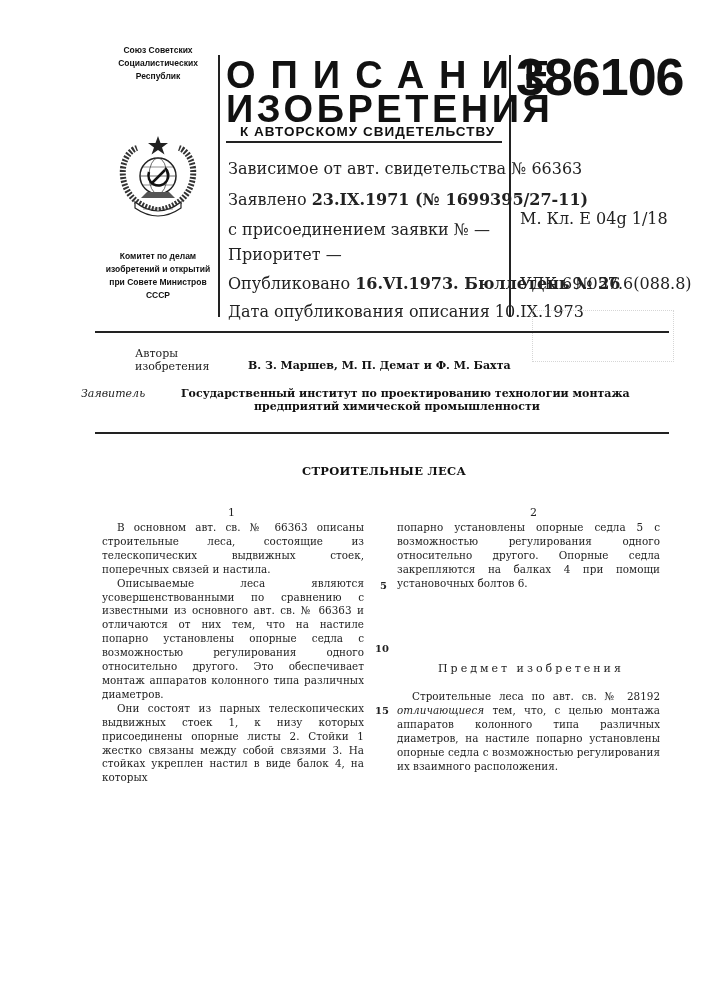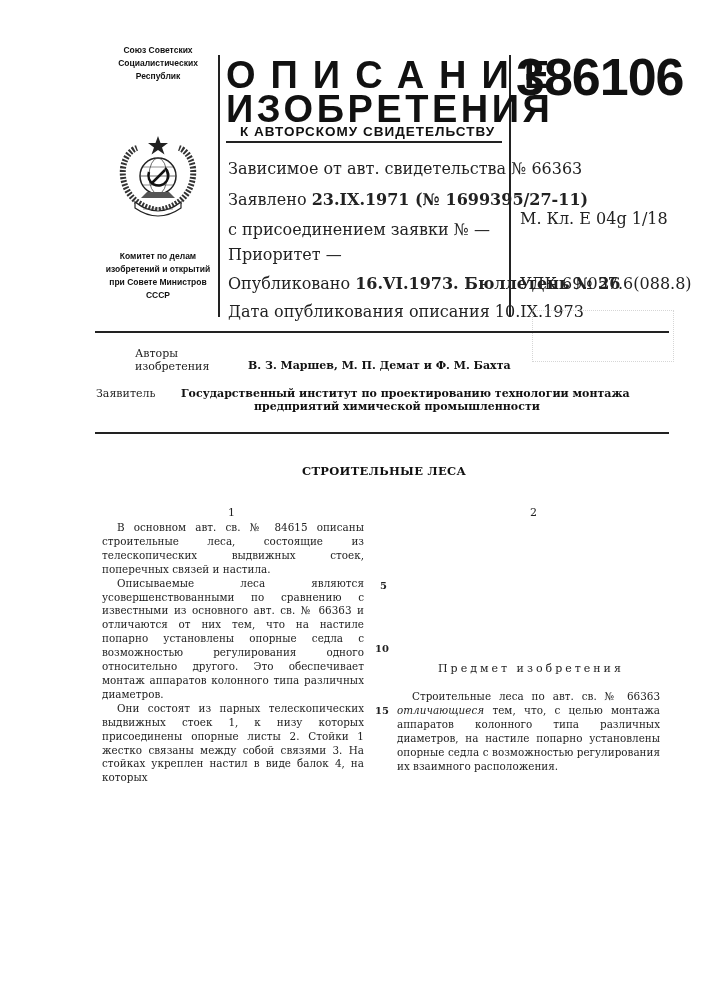--- a/index.html
+++ b/index.html
@@ -94,41 +94,42 @@
 <div class="stamp" style="left:532px; top:310px; width:140px; height:50px;"></div>
 
 <div class="hline" style="left:95px; top:331px; width:574px;"></div>
 
 <div class="abs label" style="left:96px; top:347px;margin-left:39px;">
   <div>Авторы</div>
   <div>изобретения</div>
 </div>
 <div class="abs bold-line" style="left:248px; top:359px;">В. З. Маршев, М. П. Демат и Ф. М. Бахта</div>
 
-<div class="abs label" style="left:96px; top:387px;">Заявитель</div>
+<div class="abs label" style="left:81px; top:387px;font-style:italic;">Заявитель</div>
 <div class="abs bold-line" style="left:181px; top:387px;">Государственный институт по проектированию технологии монтажа</div>
 <div class="abs bold-line" style="left:254px; top:400px;">предприятий химической промышленности</div>
 
 <div class="hline" style="left:95px; top:432px; width:574px;"></div>
 
 <div class="abs doc-title" style="left:302px; top:464px;">СТРОИТЕЛЬНЫЕ ЛЕСА</div>
 
 <div class="abs colnum" style="left:228px; top:506px;">1</div>
 <div class="abs colnum" style="left:530px; top:506px;">2</div>
 
 <div class="abs linenum" style="left:380px; top:580px;">5</div>
 <div class="abs linenum" style="left:375px; top:643px;">10</div>
 <div class="abs linenum" style="left:375px; top:705px;text-align:center;">15</div>
 
 <div class="abs col" style="left:102px; top:521px; width:262px;">
-  <p>В основном авт. св. № 84615 описаны строительные леса, состоящие из телескопических выдвижных стоек, поперечных связей и настила.</p>
+  <p>В основном авт. св. № 66363 описаны строительные леса, состоящие из телескопических выдвижных стоек, поперечных связей и настила.</p>
   <p>Описываемые леса являются усовершенствованными по сравнению с известными из основного авт. св. № 66363 и отличаются от них тем, что на настиле попарно установлены опорные седла с возможностью регулирования одного относительно другого. Это обеспечивает монтаж аппаратов колонного типа различных диаметров.</p>
   <p>Они состоят из парных телескопических выдвижных стоек 1, к низу которых присоединены опорные листы 2. Стойки 1 жестко связаны между собой связями 3. На стойках укреплен настил в виде балок 4, на которых</p>
 </div>
 
 <div class="abs col" style="left:397px; top:521px; width:263px;">
+  <p style="text-indent:0;">попарно установлены опорные седла 5 с возможностью регулирования одного относительно другого. Опорные седла закрепляются на балках 4 при помощи установочных болтов 6.</p>
 </div>
 
 <div class="abs section-head" style="left:438px; top:662px;">Предмет изобретения</div>
 
 <div class="abs col" style="left:397px; top:690px; width:263px;">
-  <p><span>Строительные леса по авт. св. № 66363 </span><i>отличающиеся</i><span> тем, что, с целью монтажа аппаратов колонного типа различных диаметров, на настиле попарно установлены опорные седла с возможностью регулирования их взаимного расположения.</span></p>
+  <p><span>Строительные леса по авт. св. № 28192 </span><i>отличающиеся</i><span> тем, что, с целью монтажа аппаратов колонного типа различных диаметров, на настиле попарно установлены опорные седла с возможностью регулирования их взаимного расположения.</span></p>
 </div>
 
 </body></html>

